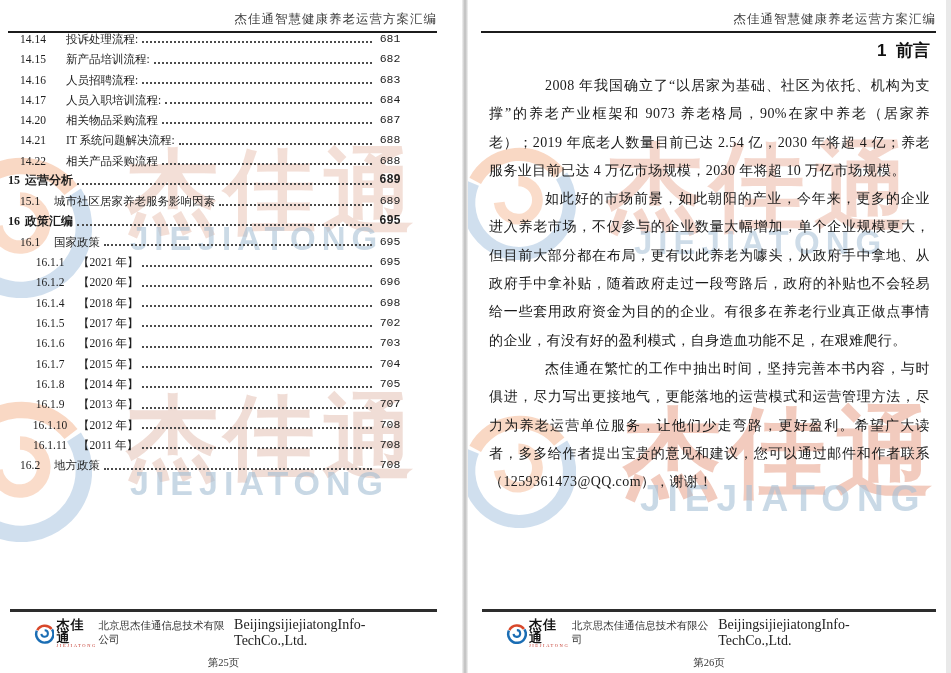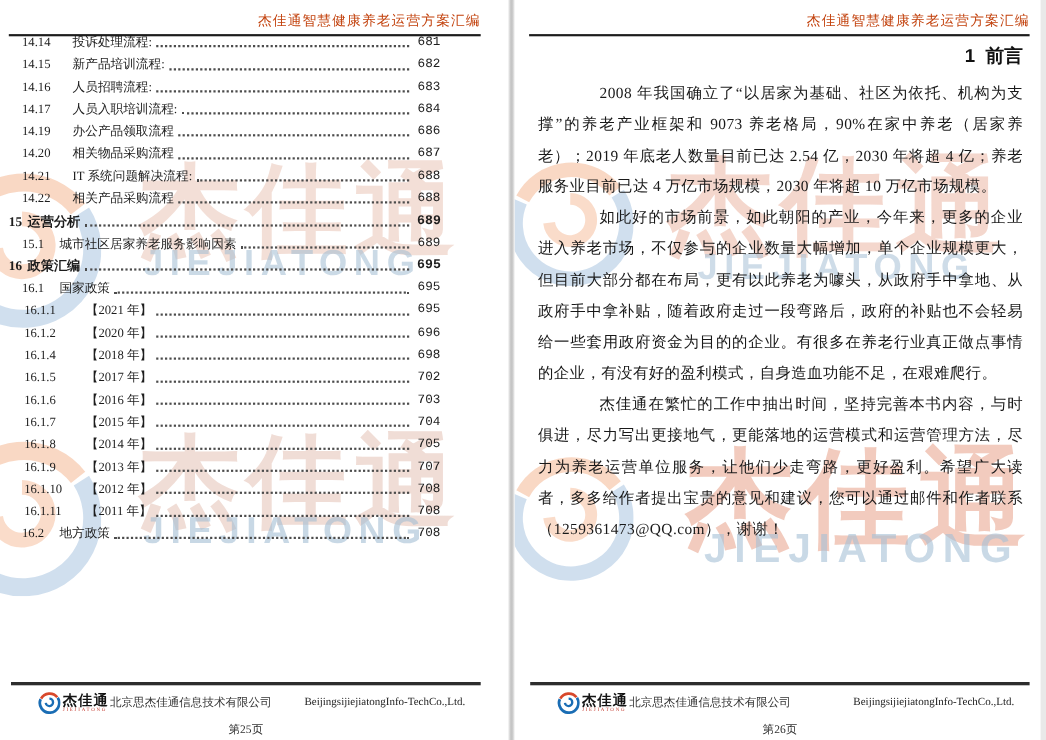--- a/index.html
+++ b/index.html
@@ -11,21 +11,21 @@
   .page{position:absolute;top:0;bottom:0;background:#fff;overflow:hidden;}
   .page-left{left:0;width:462px;}
   .page-right{left:468px;width:478px;}
   .divider{position:absolute;left:462px;top:0;bottom:0;width:6px;
     background:linear-gradient(90deg,#f3f3f3,#c5c5c5 40%,#c5c5c5 60%,#f3f3f3);}
   .right-edge{position:absolute;right:0;top:0;bottom:0;width:5px;background:#e9e9e9;}
 
   
   .page-header{position:absolute;top:0;height:19px;padding-top:12px;
     border-bottom:2px solid #1c1c1c;text-align:right;
-    font-size:12.5px;line-height:1.2;color:#c2410c;letter-spacing:1px;}
+    font-size:12.5px;line-height:1.2;color:#404040;letter-spacing:1px;}
   .page-left .page-header{left:8px;right:25px;}
   .page-right .page-header{left:13px;right:10px;}
 
   
   .wm{position:absolute;pointer-events:none;white-space:nowrap;z-index:0;}
   .wm-cn{font-family:"Liberation Sans","DejaVu Sans",sans-serif;font-weight:bold;}
   .wm-en{font-family:"Liberation Sans","DejaVu Sans",sans-serif;font-weight:bold;}
   .pl-wmA-cn{left:126px;top:130px;font-size:92px;letter-spacing:6px;color:rgba(226,178,160,0.42);}
   .pl-wmA-en{left:130px;top:220px;font-size:33px;letter-spacing:6px;color:rgba(160,188,210,0.55);}
   .pl-wmB-cn{left:126px;top:376px;font-size:92px;letter-spacing:6px;color:rgba(222,180,163,0.45);}
@@ -43,21 +43,21 @@
   
   .toc{position:absolute;top:28px;left:0;right:57px;z-index:1;}
   .toc-row{display:flex;align-items:flex-end;height:20.3px;box-sizing:border-box;
     padding-bottom:2px;font-size:11.5px;color:#1d1d1d;}
   .toc-num{flex:none;line-height:1.25;}
   .toc-label{flex:none;line-height:1.25;padding-right:2px;white-space:nowrap;}
   .toc-dots{flex:1;height:0;border-bottom:2px dotted #4c4c4c;margin:0 3px 3px 2px;min-width:10px;}
   .toc-page{flex:none;width:30px;text-align:center;line-height:1.25;font-family:Liberation Mono, monospace;}
   .toc-row.l1{padding-left:20px;} .toc-row.l1 .toc-num{width:46px;}
   .toc-row.l2{padding-left:20px;} .toc-row.l2 .toc-num{width:34px;}
-  .toc-row.l3{padding-left:22px;} .toc-row.l3 .toc-num{width:56px;}
+  .toc-row.l3{padding-left:22px;} .toc-row.l3 .toc-num{width:56px;text-align:center;}
   .toc-row.sec{padding-left:8px;font-weight:bold;font-size:12px;}
   .toc-row.sec .toc-num{width:auto;margin-right:5px;}
 
   
   .doc-content{position:absolute;top:34px;left:21px;right:16px;bottom:50px;overflow:hidden;z-index:1;}
   .doc-heading{font-family:"Liberation Sans","DejaVu Sans",sans-serif;
     font-size:17px;font-weight:bold;color:#111;margin:5px 0 10px 0;white-space:pre;text-align:right;}
   .para{margin:0;font-size:14px;line-height:28.3px;letter-spacing:0.4px;
     text-align:justify;text-indent:56px;color:#191919;}
 
@@ -66,21 +66,21 @@
   .page-left .page-footer{left:10px;right:25px;}
   .page-right .page-footer{left:14px;right:10px;}
   .footer-rule{border-top:3px solid #2d2d2d;margin-bottom:5px;}
   .footer-row{display:flex;align-items:center;}
   .logo-block{display:flex;align-items:center;margin-left:24px;}
   .logo-text{display:flex;flex-direction:column;line-height:1;margin-left:2px;}
   .logo-cn{font-family:"Liberation Sans","DejaVu Sans",sans-serif;font-weight:bold;
     font-size:13px;color:#141414;letter-spacing:1px;}
   .logo-en{font-size:4.5px;color:#c23327;letter-spacing:1.6px;}
   .company-cn{font-size:10.5px;color:#333;margin-left:1px;}
-  .company-en{margin-left:auto;margin-right:14px;font-size:10px;color:#222;}
+  .company-en{margin-left:auto;margin-right:14px;font-size:14px;color:#222;}
   .page-num{text-align:center;font-size:10.5px;color:#333;margin-top:7px;}
 </style>
 </head>
 <body>
 
 <div class="page page-left">
 
   <svg class="wm-swirl pl-swA" width="150" height="150" viewBox="0 0 100 100">
     <path d="M14 36 A42 42 0 1 0 88 30" fill="none" stroke="rgba(150,185,218,0.45)" stroke-width="11"></path>
     <path d="M16 34 A42 42 0 0 1 86 28" fill="none" stroke="rgba(244,178,138,0.5)" stroke-width="11"></path>
@@ -117,26 +117,20 @@
     <span class="toc-num">14.16</span>
     <span class="toc-label">人员招聘流程:</span>
     <span class="toc-dots"></span>
     <span class="toc-page">683</span>
   </div>
       <div class="toc-row l1">
     <span class="toc-num">14.17</span>
     <span class="toc-label">人员入职培训流程:</span>
     <span class="toc-dots"></span>
     <span class="toc-page">684</span>
-  </div>
-      <div class="toc-row l1">
-    <span class="toc-num">14.19</span>
-    <span class="toc-label">办公产品领取流程</span>
-    <span class="toc-dots"></span>
-    <span class="toc-page">686</span>
   </div>
       <div class="toc-row l1">
     <span class="toc-num">14.20</span>
     <span class="toc-label">相关物品采购流程</span>
     <span class="toc-dots"></span>
     <span class="toc-page">687</span>
   </div>
       <div class="toc-row l1">
     <span class="toc-num">14.21</span>
     <span class="toc-label">IT 系统问题解决流程:</span>

